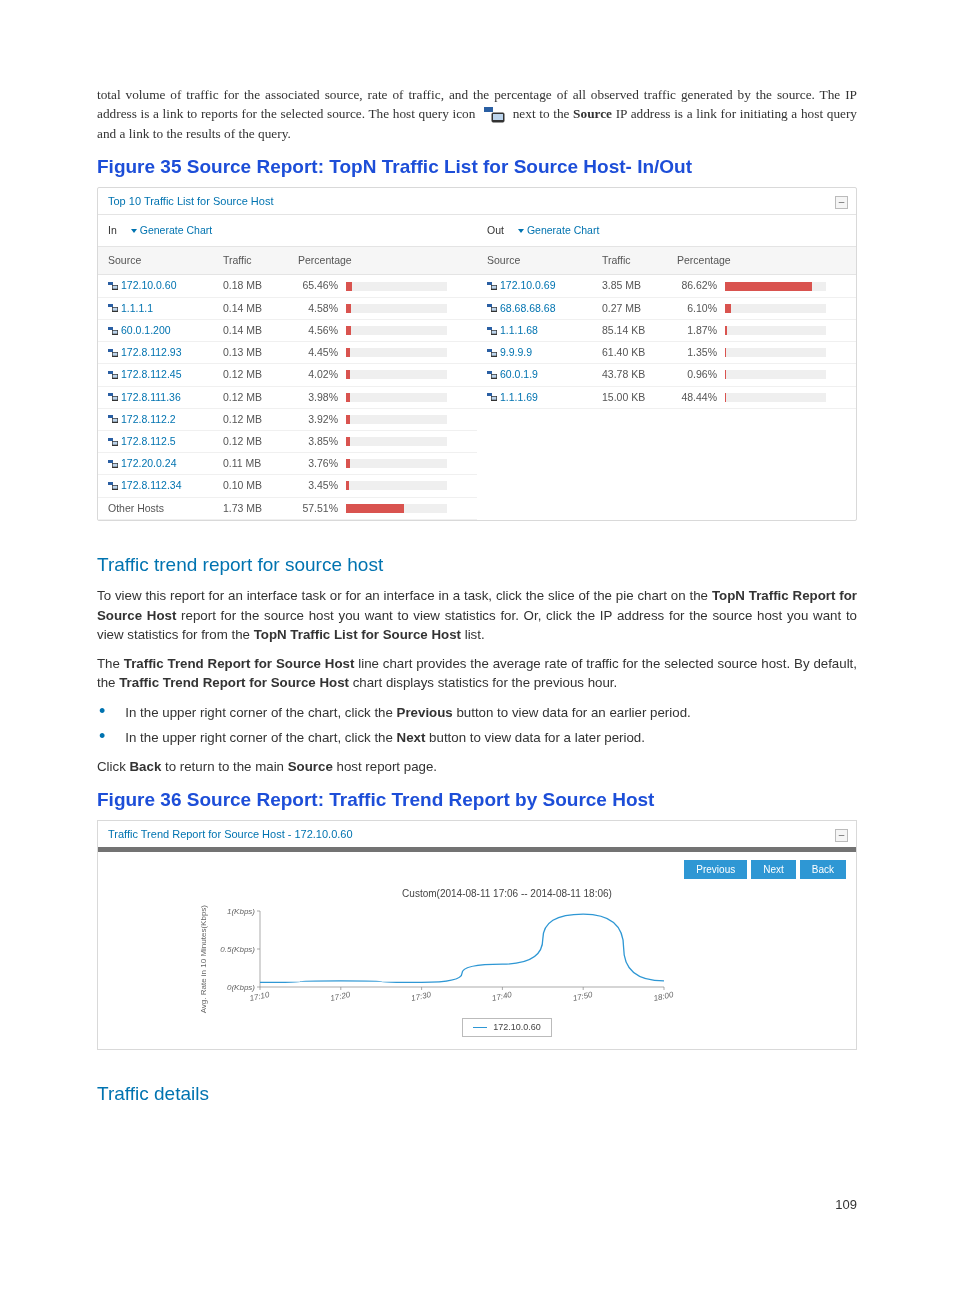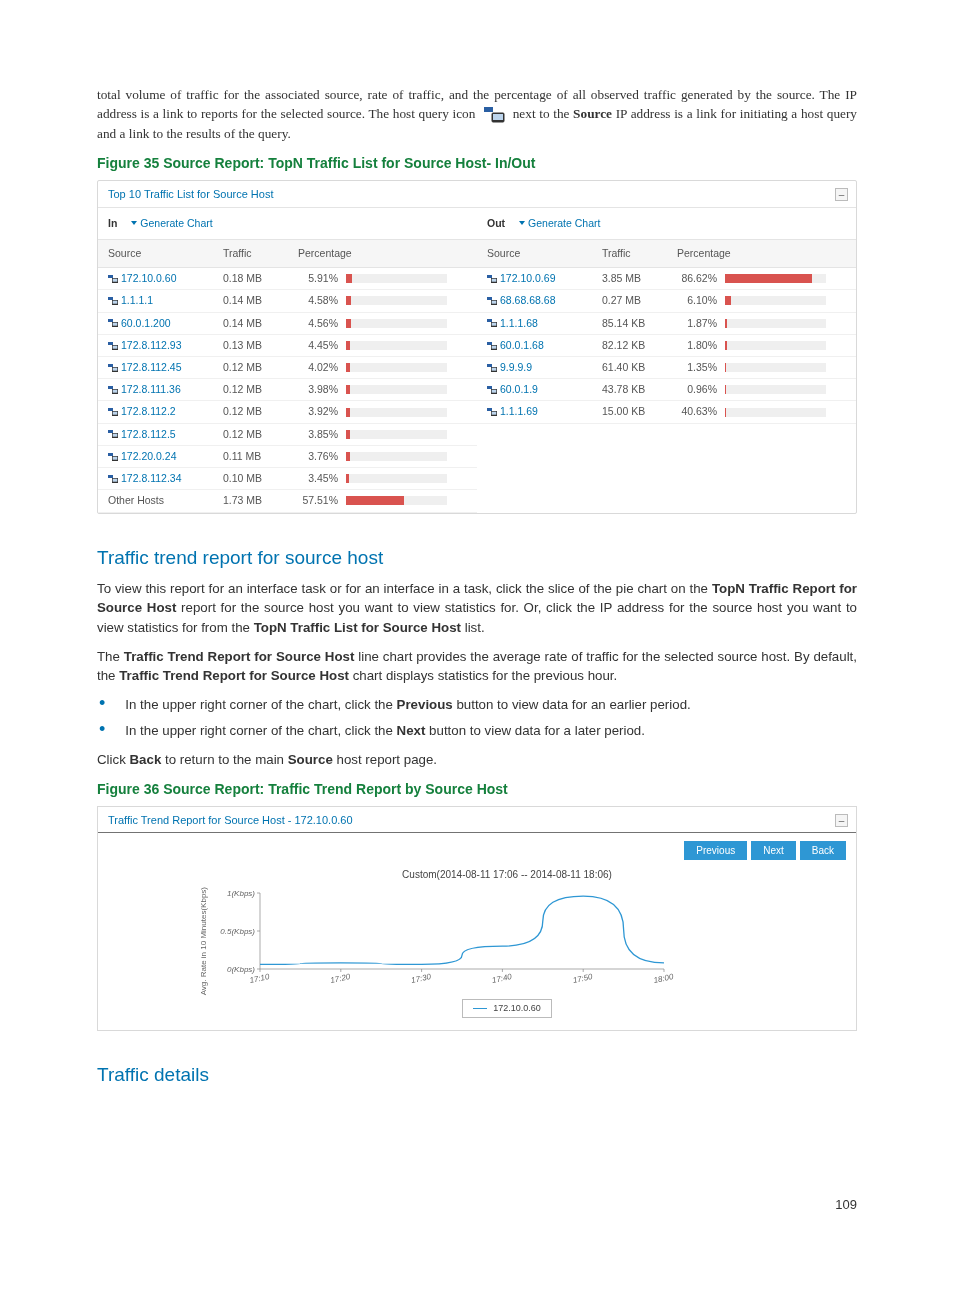--- a/index.html
+++ b/index.html
@@ -16,23 +16,23 @@
   .body-text { text-align: justify; margin-bottom: 2px; font-family: Liberation Serif, serif; }
   .body-text b { font-weight: 700; }
   .inline-icon {
     display: inline-block;
     vertical-align: middle;
     margin: 0 4px;
   }
   .inline-icon svg { display: block; }
 
   .figure-caption {
-    color: #15803d;
+    color: #1d4ed8;
     font-weight: 700;
-    font-size: 14px;
+    font-size: 19px;
     margin: 10px 0 6px 0;
   }
   .h3-section {
     color: #0073b0;
     font-weight: 400;
     font-size: 19px;
     margin: 30px 0 8px 0;
   }
   .para { margin-bottom: 10px; text-align: justify; }
 
@@ -69,21 +69,21 @@
     border-top: 1px solid #e4e4e4;
   }
   .tabcol {
     flex: 0 0 50%;
     display: flex;
     align-items: center;
     padding: 8px 10px;
     gap: 14px;
     border-bottom: 1px solid #e4e4e4;
   }
-  .tabcol .lbl { font-weight: 700; color: #333; font-size: 10.5px; }
+  .tabcol .lbl { font-weight: 400; color: #333; font-size: 10.5px; }
   .chart-link {
     color: #0073b0;
     font-size: 10.5px;
     display: inline-flex;
     align-items: center;
     gap: 3px;
   }
   .chart-link .tri {
     width: 0; height: 0;
     border-left: 3px solid transparent;
@@ -146,21 +146,21 @@
   }
   .bullet-text { flex: 1; text-align: justify; }
 
   
   .panel36 {
     border: 1px solid #d9d9d9;
     width: 100%;
     font-size: 10.5px;
     color: #555;
   }
-  .panel36 .panel-title { border-bottom: 1px solid #737373; }
+  .panel36 .panel-title { border-bottom: 5px solid #737373; }
   .btn-row {
     display: flex;
     justify-content: flex-end;
     gap: 4px;
     padding: 8px 10px;
   }
   .btn {
     background: #2e97d4;
     color: #fff;
     font-size: 10px;
@@ -268,21 +268,21 @@
         </div>
         <div id="in-rows">
             <div class="tbl-row">
               <div class="c-src"><span class="host-icon"><svg width="10" height="9" viewBox="0 0 10 9">
                     <rect x="0" y="0" width="5" height="3" fill="#2a5fa3"></rect>
                     <rect x="4" y="3" width="6" height="5" fill="#333"></rect>
                     <rect x="4.7" y="3.7" width="4.6" height="3" fill="#bcd4ec"></rect>
                   </svg></span><span class="ip-link">172.10.0.60</span></div>
               <div class="c-traf">0.18 MB</div>
               <div class="c-pct">
-                <span class="pct-val">5.91%</span>
+                <span class="pct-val">65.46%</span>
                 <div class="bar-wrap">
                   <div class="bar-fill" style="width:5.91%"></div>
                 </div>
               </div>
             </div>
             <div class="tbl-row">
               <div class="c-src"><span class="host-icon"><svg width="10" height="9" viewBox="0 0 10 9">
                     <rect x="0" y="0" width="5" height="3" fill="#2a5fa3"></rect>
                     <rect x="4" y="3" width="6" height="5" fill="#333"></rect>
                     <rect x="4.7" y="3.7" width="4.6" height="3" fill="#bcd4ec"></rect>
@@ -467,34 +467,20 @@
                 <div class="bar-wrap">
                   <div class="bar-fill" style="width:1.87%"></div>
                 </div>
               </div>
             </div>
             <div class="tbl-row">
               <div class="c-src"><span class="host-icon"><svg width="10" height="9" viewBox="0 0 10 9">
                     <rect x="0" y="0" width="5" height="3" fill="#2a5fa3"></rect>
                     <rect x="4" y="3" width="6" height="5" fill="#333"></rect>
                     <rect x="4.7" y="3.7" width="4.6" height="3" fill="#bcd4ec"></rect>
-                  </svg></span><span class="ip-link">60.0.1.68</span></div>
-              <div class="c-traf">82.12 KB</div>
-              <div class="c-pct">
-                <span class="pct-val">1.80%</span>
-                <div class="bar-wrap">
-                  <div class="bar-fill" style="width:1.8%"></div>
-                </div>
-              </div>
-            </div>
-            <div class="tbl-row">
-              <div class="c-src"><span class="host-icon"><svg width="10" height="9" viewBox="0 0 10 9">
-                    <rect x="0" y="0" width="5" height="3" fill="#2a5fa3"></rect>
-                    <rect x="4" y="3" width="6" height="5" fill="#333"></rect>
-                    <rect x="4.7" y="3.7" width="4.6" height="3" fill="#bcd4ec"></rect>
                   </svg></span><span class="ip-link">9.9.9.9</span></div>
               <div class="c-traf">61.40 KB</div>
               <div class="c-pct">
                 <span class="pct-val">1.35%</span>
                 <div class="bar-wrap">
                   <div class="bar-fill" style="width:1.35%"></div>
                 </div>
               </div>
             </div>
             <div class="tbl-row">
@@ -512,21 +498,21 @@
               </div>
             </div>
             <div class="tbl-row">
               <div class="c-src"><span class="host-icon"><svg width="10" height="9" viewBox="0 0 10 9">
                     <rect x="0" y="0" width="5" height="3" fill="#2a5fa3"></rect>
                     <rect x="4" y="3" width="6" height="5" fill="#333"></rect>
                     <rect x="4.7" y="3.7" width="4.6" height="3" fill="#bcd4ec"></rect>
                   </svg></span><span class="ip-link">1.1.1.69</span></div>
               <div class="c-traf">15.00 KB</div>
               <div class="c-pct">
-                <span class="pct-val">40.63%</span>
+                <span class="pct-val">48.44%</span>
                 <div class="bar-wrap">
                   <div class="bar-fill" style="width:0.33%"></div>
                 </div>
               </div>
             </div>
           </div>
       </div>
     </div>
   </div>
 

